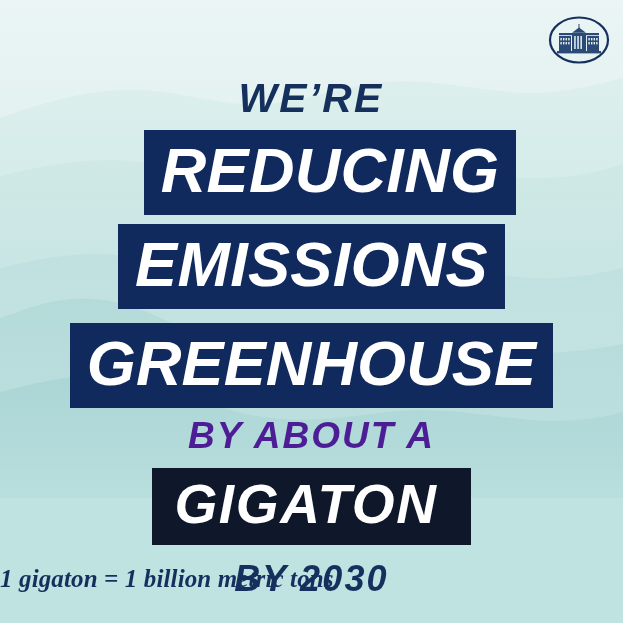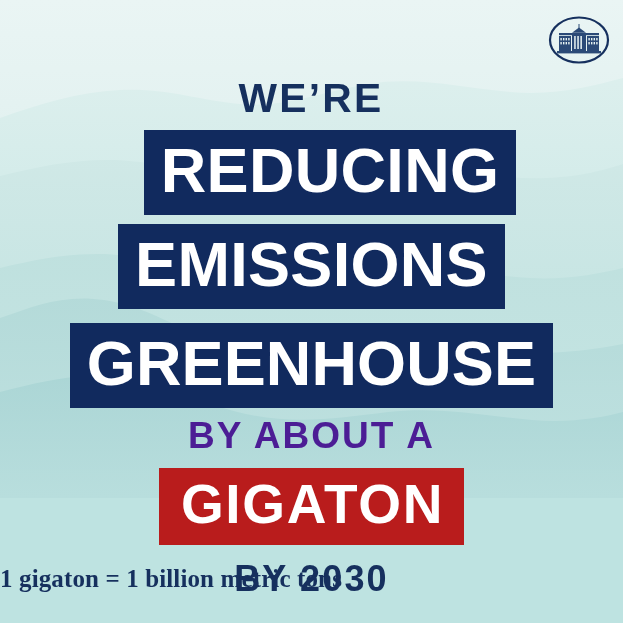--- a/index.html
+++ b/index.html
@@ -10,20 +10,21 @@
   body {
     font-family: "Liberation Sans", sans-serif;
   }
 
   #poster {
     position: relative;
     width: 623px;
     height: 623px;
     overflow: hidden;
     background: #e9f4f3;
+    font-style: italic;
   }
 
   
   #bg-art {
     position: absolute;
     inset: 0;
     width: 623px;
     height: 623px;
     display: block;
   }
@@ -86,24 +87,24 @@
   .line-byabout {
     color: #4c1d95;
     font-size: 37px;
     letter-spacing: 0.055em;
     margin-bottom: 14px;
   }
 
   
   .line-gigaton {
     color: #ffffff;
-    background: #b91c1c;
+    background: #0f172a;
     font-size: 55px;
     letter-spacing: 0.03em;
-    padding: 9px 20px 13px 22px;
+    padding: 9px 33px 13px 22px;
     margin-bottom: 16px;
   }
 
   
   .line-by2030 {
     color: #16305e;
     font-size: 36px;
     letter-spacing: 0.06em;
   }
 

